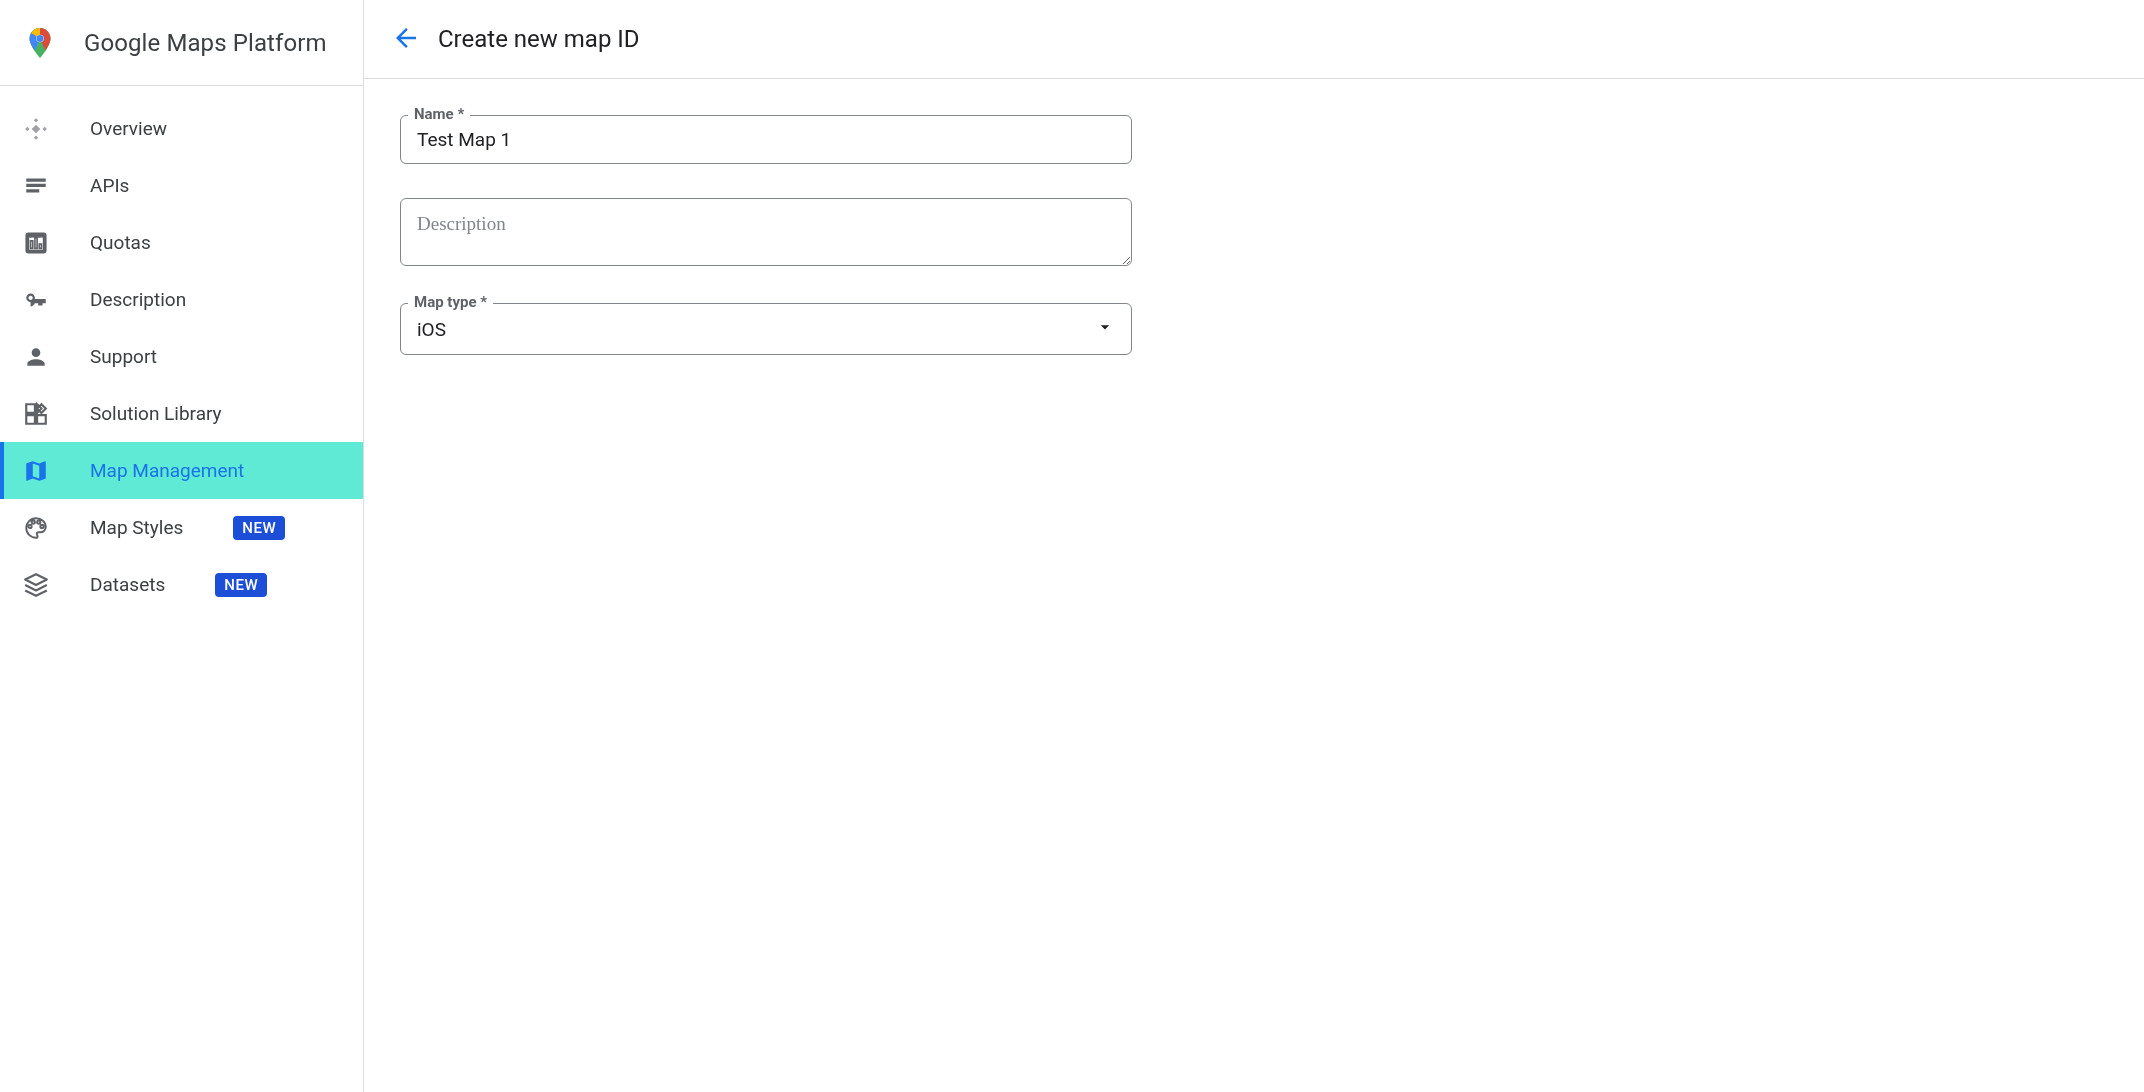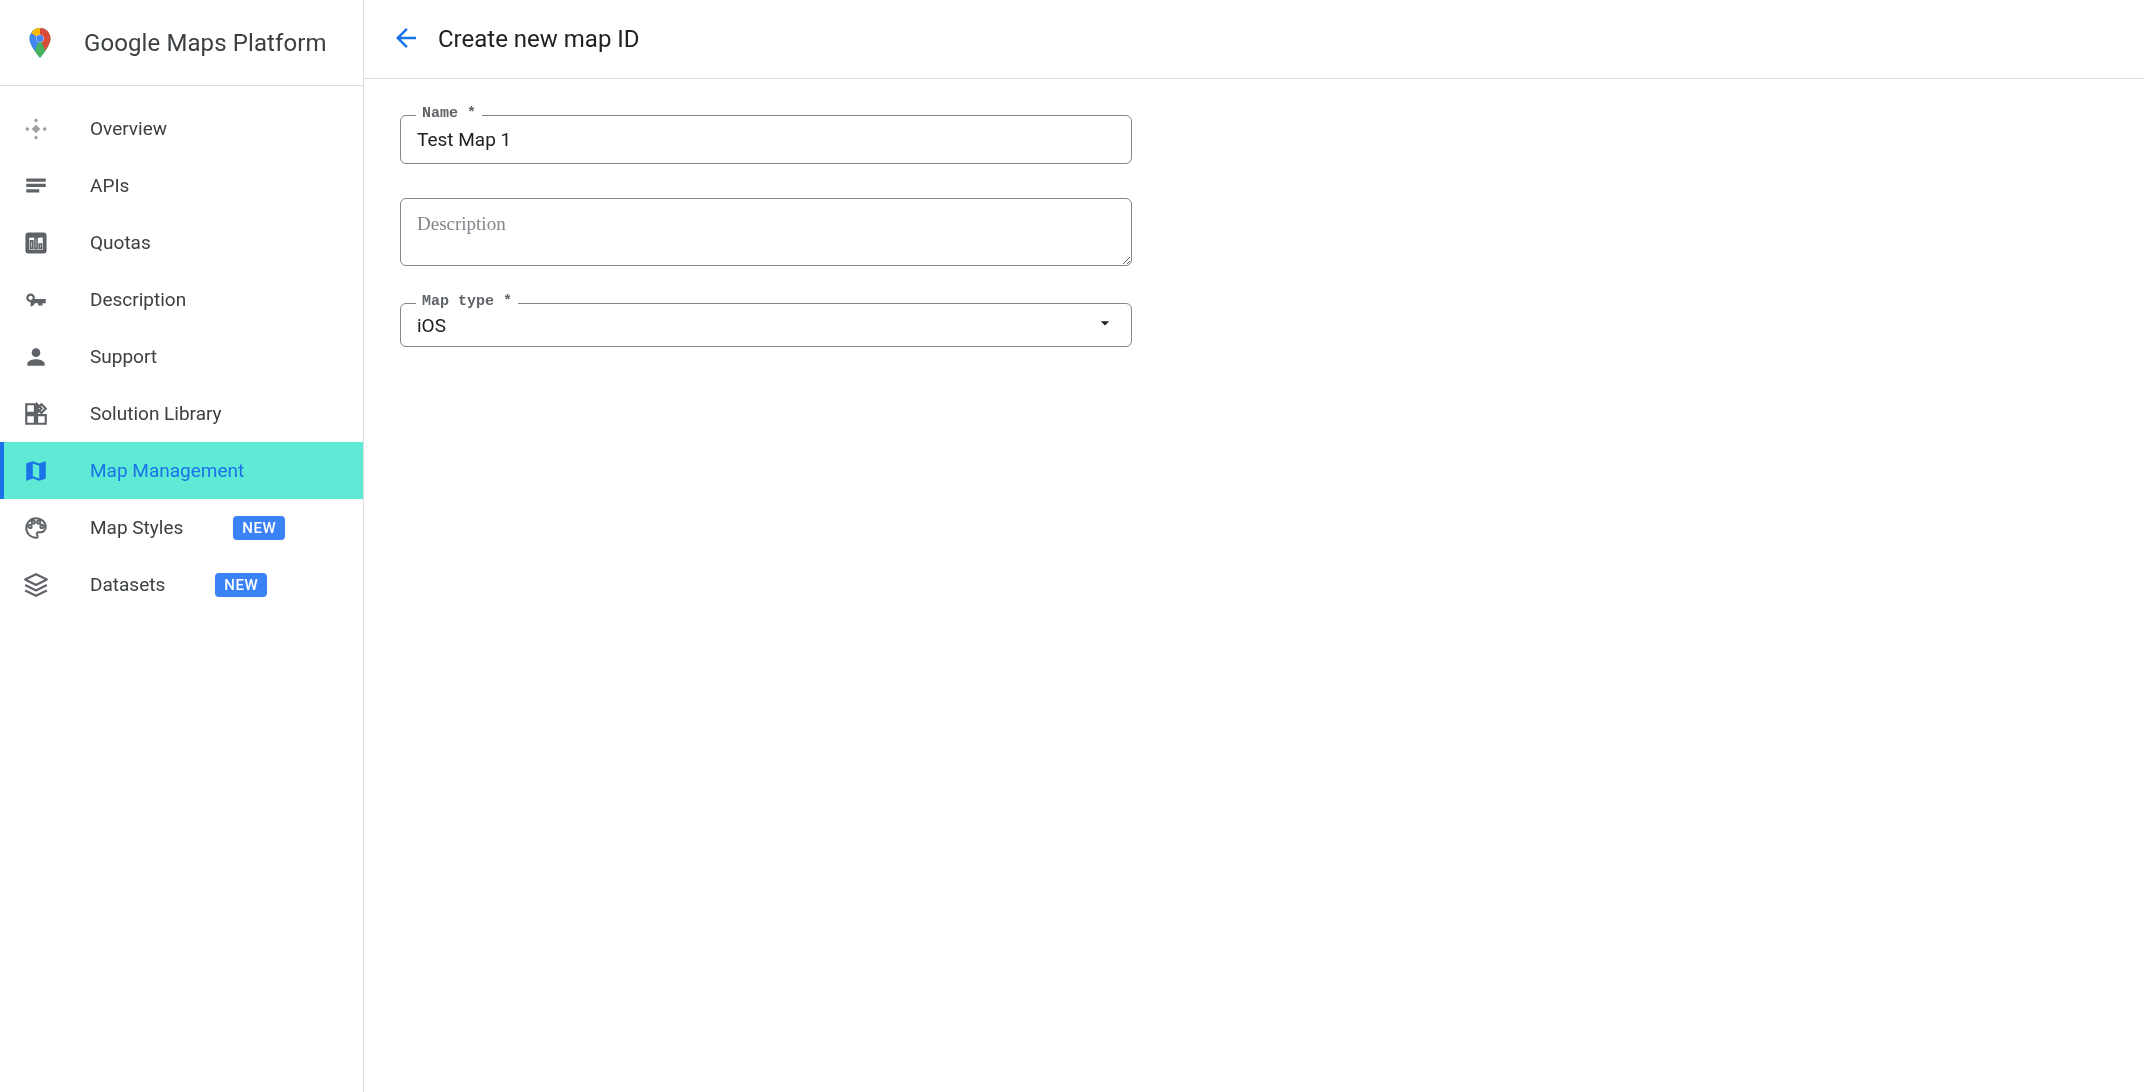--- a/index.html
+++ b/index.html
@@ -87,21 +87,21 @@
       width: 26px;
       height: 26px;
       fill: currentColor;
     }
     .nav-label {
       font-size: 19px;
       color: #3c4043;
       font-weight: 400;
     }
     .badge-new {
-      background: #3b82f6;
+      background: #1d4ed8;
       color: #fff;
       font-size: 15px;
       font-weight: 500;
       padding: 3px 9px;
       border-radius: 4px;
       margin-left: 10px;
       letter-spacing: 0.5px;
     }
     
     .main {
@@ -141,28 +141,27 @@
       padding: 36px 36px;
     }
     .field-wrapper {
       position: relative;
       margin-bottom: 34px;
       width: 732px;
     }
     .field-label {
       position: absolute;
       top: -10px;
-      left: 16px;
+      left: 8px;
       background: #fff;
       padding: 0 6px;
       font-size: 15px;
       color: #5f6368;
       font-weight: 700;
       z-index: 1;
-      font-family: Liberation Mono, monospace;
     }
     .text-input {
       width: 100%;
       height: 49px;
       border: 1px solid #80868b;
       border-radius: 6px;
       padding: 0 16px;
       font-size: 19px;
       color: #202124;
       font-family: inherit;
@@ -181,21 +180,21 @@
       resize: both;
     }
     .textarea-input::placeholder {
       color: #80868b;
     }
     .select-wrapper {
       position: relative;
     }
     .select-display {
       width: 100%;
-      height: 44px;
+      height: 52px;
       border: 1px solid #80868b;
       border-radius: 6px;
       padding: 8px 16px;
       font-size: 19px;
       color: #202124;
       display: flex;
       align-items: center;
       justify-content: space-between;
       cursor: pointer;
       background: #fff;

